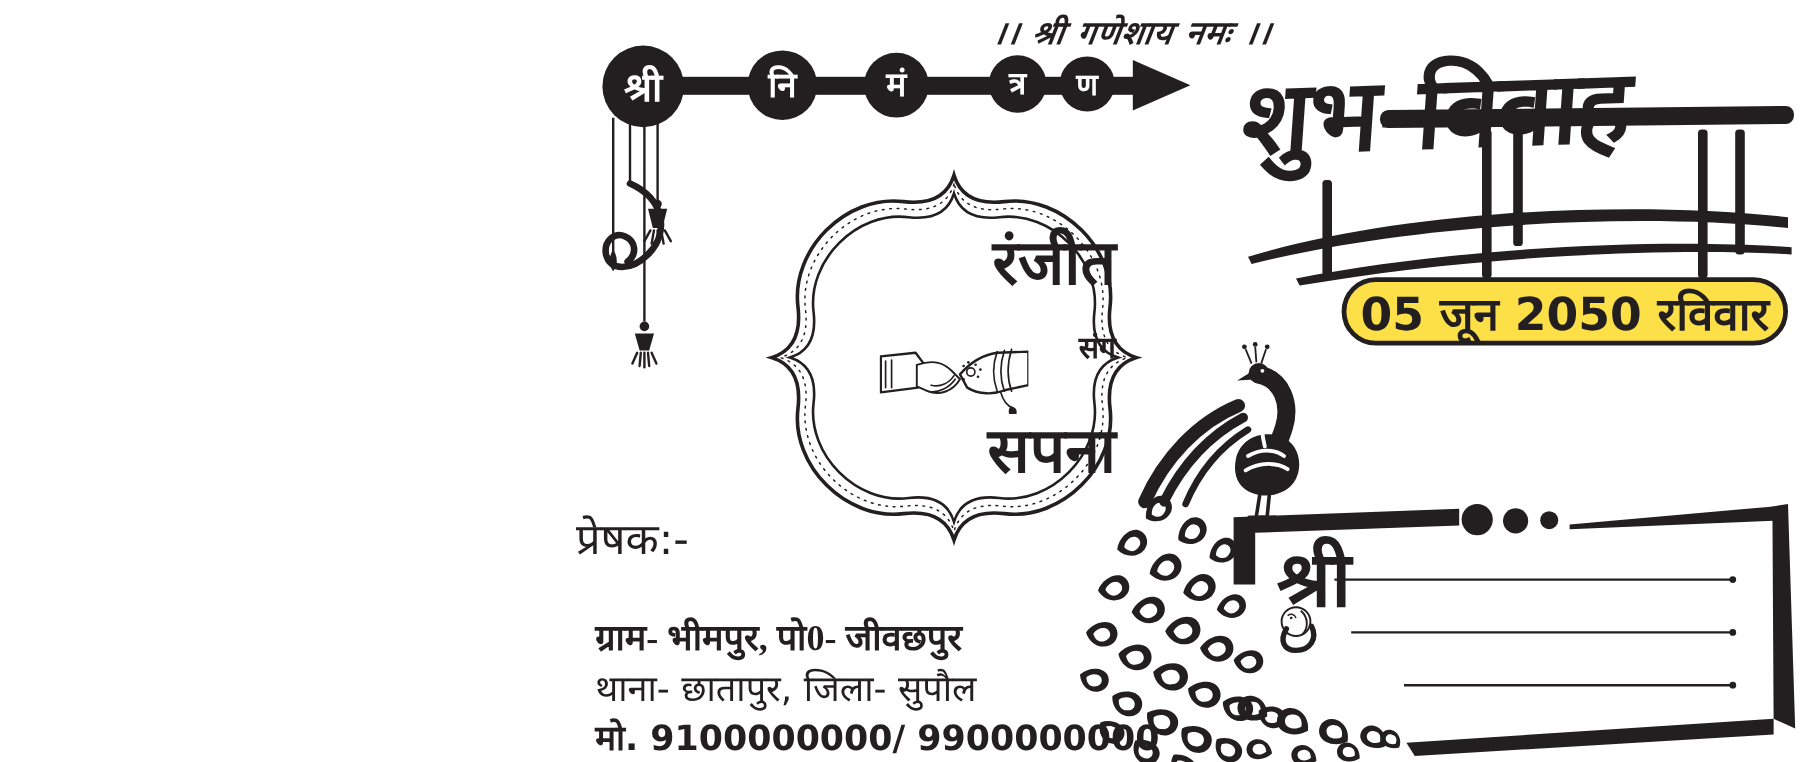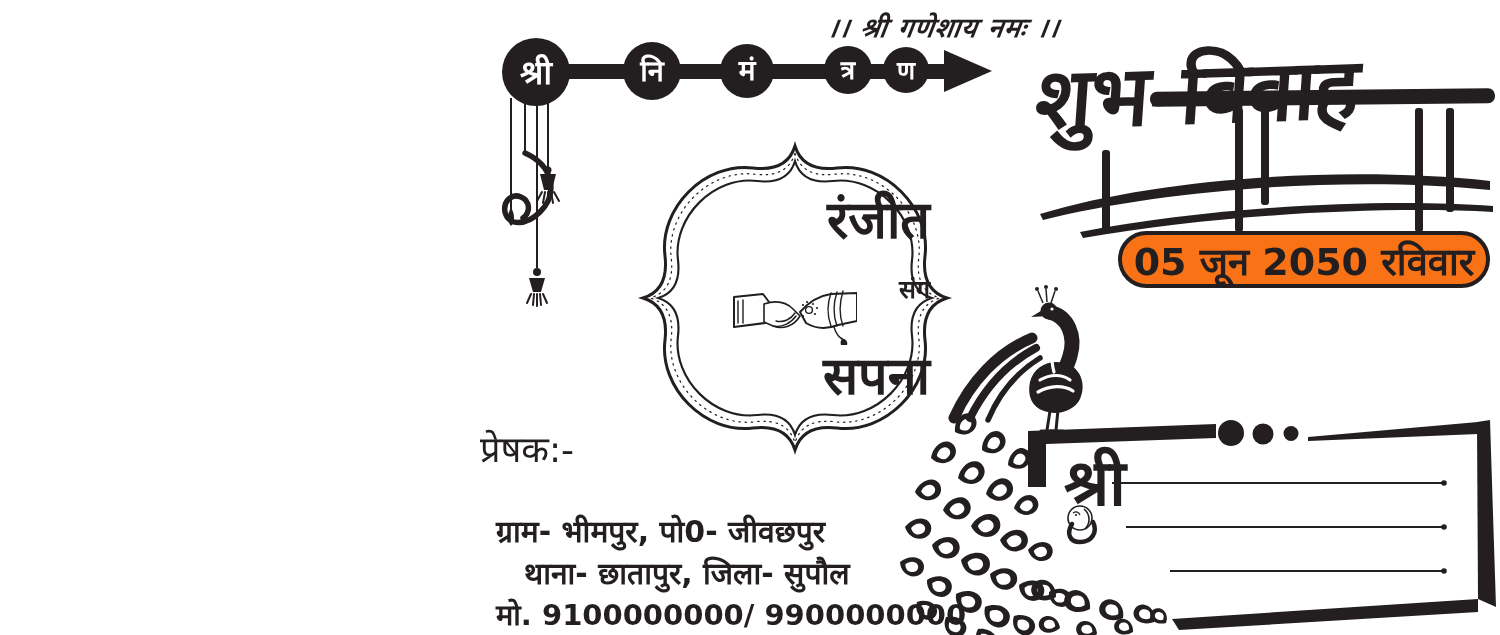--- a/index.html
+++ b/index.html
@@ -45,36 +45,36 @@
   .stem2 { left:1235px; top:108px; height:124px; }
   .stem3 { left:1261px; top:108px; height:97px; }
   .stem4 { left:1415px; top:108px; height:124px; }
   .stem5 { left:1446px; top:108px; height:104px; }
   .swoosh-svg { left:1035px; top:152px; width:460px; height:88px; }
   
   .date-pill {
     left:1118px; top:231px; width:372px; height:57px;
     border:4px solid #231f20; border-radius:30px;
     display:flex; align-items:center; justify-content:center;
-    font-size:38px; font-weight:bold; background:#f97316; white-space:nowrap;
+    font-size:38px; font-weight:bold; background:#fde047; white-space:nowrap;
   }
   
   .tassel-svg { left:494px; top:98px; width:112px; height:215px; }
   
   .frame-svg { left:630px; top:133px; width:330px; height:330px; }
   .couple-text { left:660px; width:270px; text-align:right; font-weight:bold; line-height:1.1; }
   .groom { top:192px; font-size:52px; }
   .sang  { top:276px; font-size:25px; }
   .bride { top:348px; font-size:52px; }
   .handshake-svg { left:733px; top:281px; width:124px; height:64px; }
   
   .sender-label { left:480px; top:424px; font-size:36px; font-weight:400; }
   .sender-name  { left:496px; top:464px; font-size:33px; font-weight:800; }
-  .sender-a1    { left:496px; top:510px; font-size:30px; font-weight:700; }
-  .sender-a2    { left:524px; top:552px; font-size:30px; font-weight:700; }
+  .sender-a1    { left:496px; top:510px; font-size:30px; font-weight:700;font-family:Liberation Serif, serif; }
+  .sender-a2    { left:496px; top:552px; font-size:30px; font-weight:400; }
   .sender-mob   { left:496px; top:594px; font-size:29px; font-weight:700; }
   
   .panel-svg { left:900px; top:280px; width:600px; height:355px; }
 </style>
 </head>
 <body>
 
 <div class="canvas">
 
   <div class="abs invocation">।। श्री गणेशाय नमः ।।</div>

